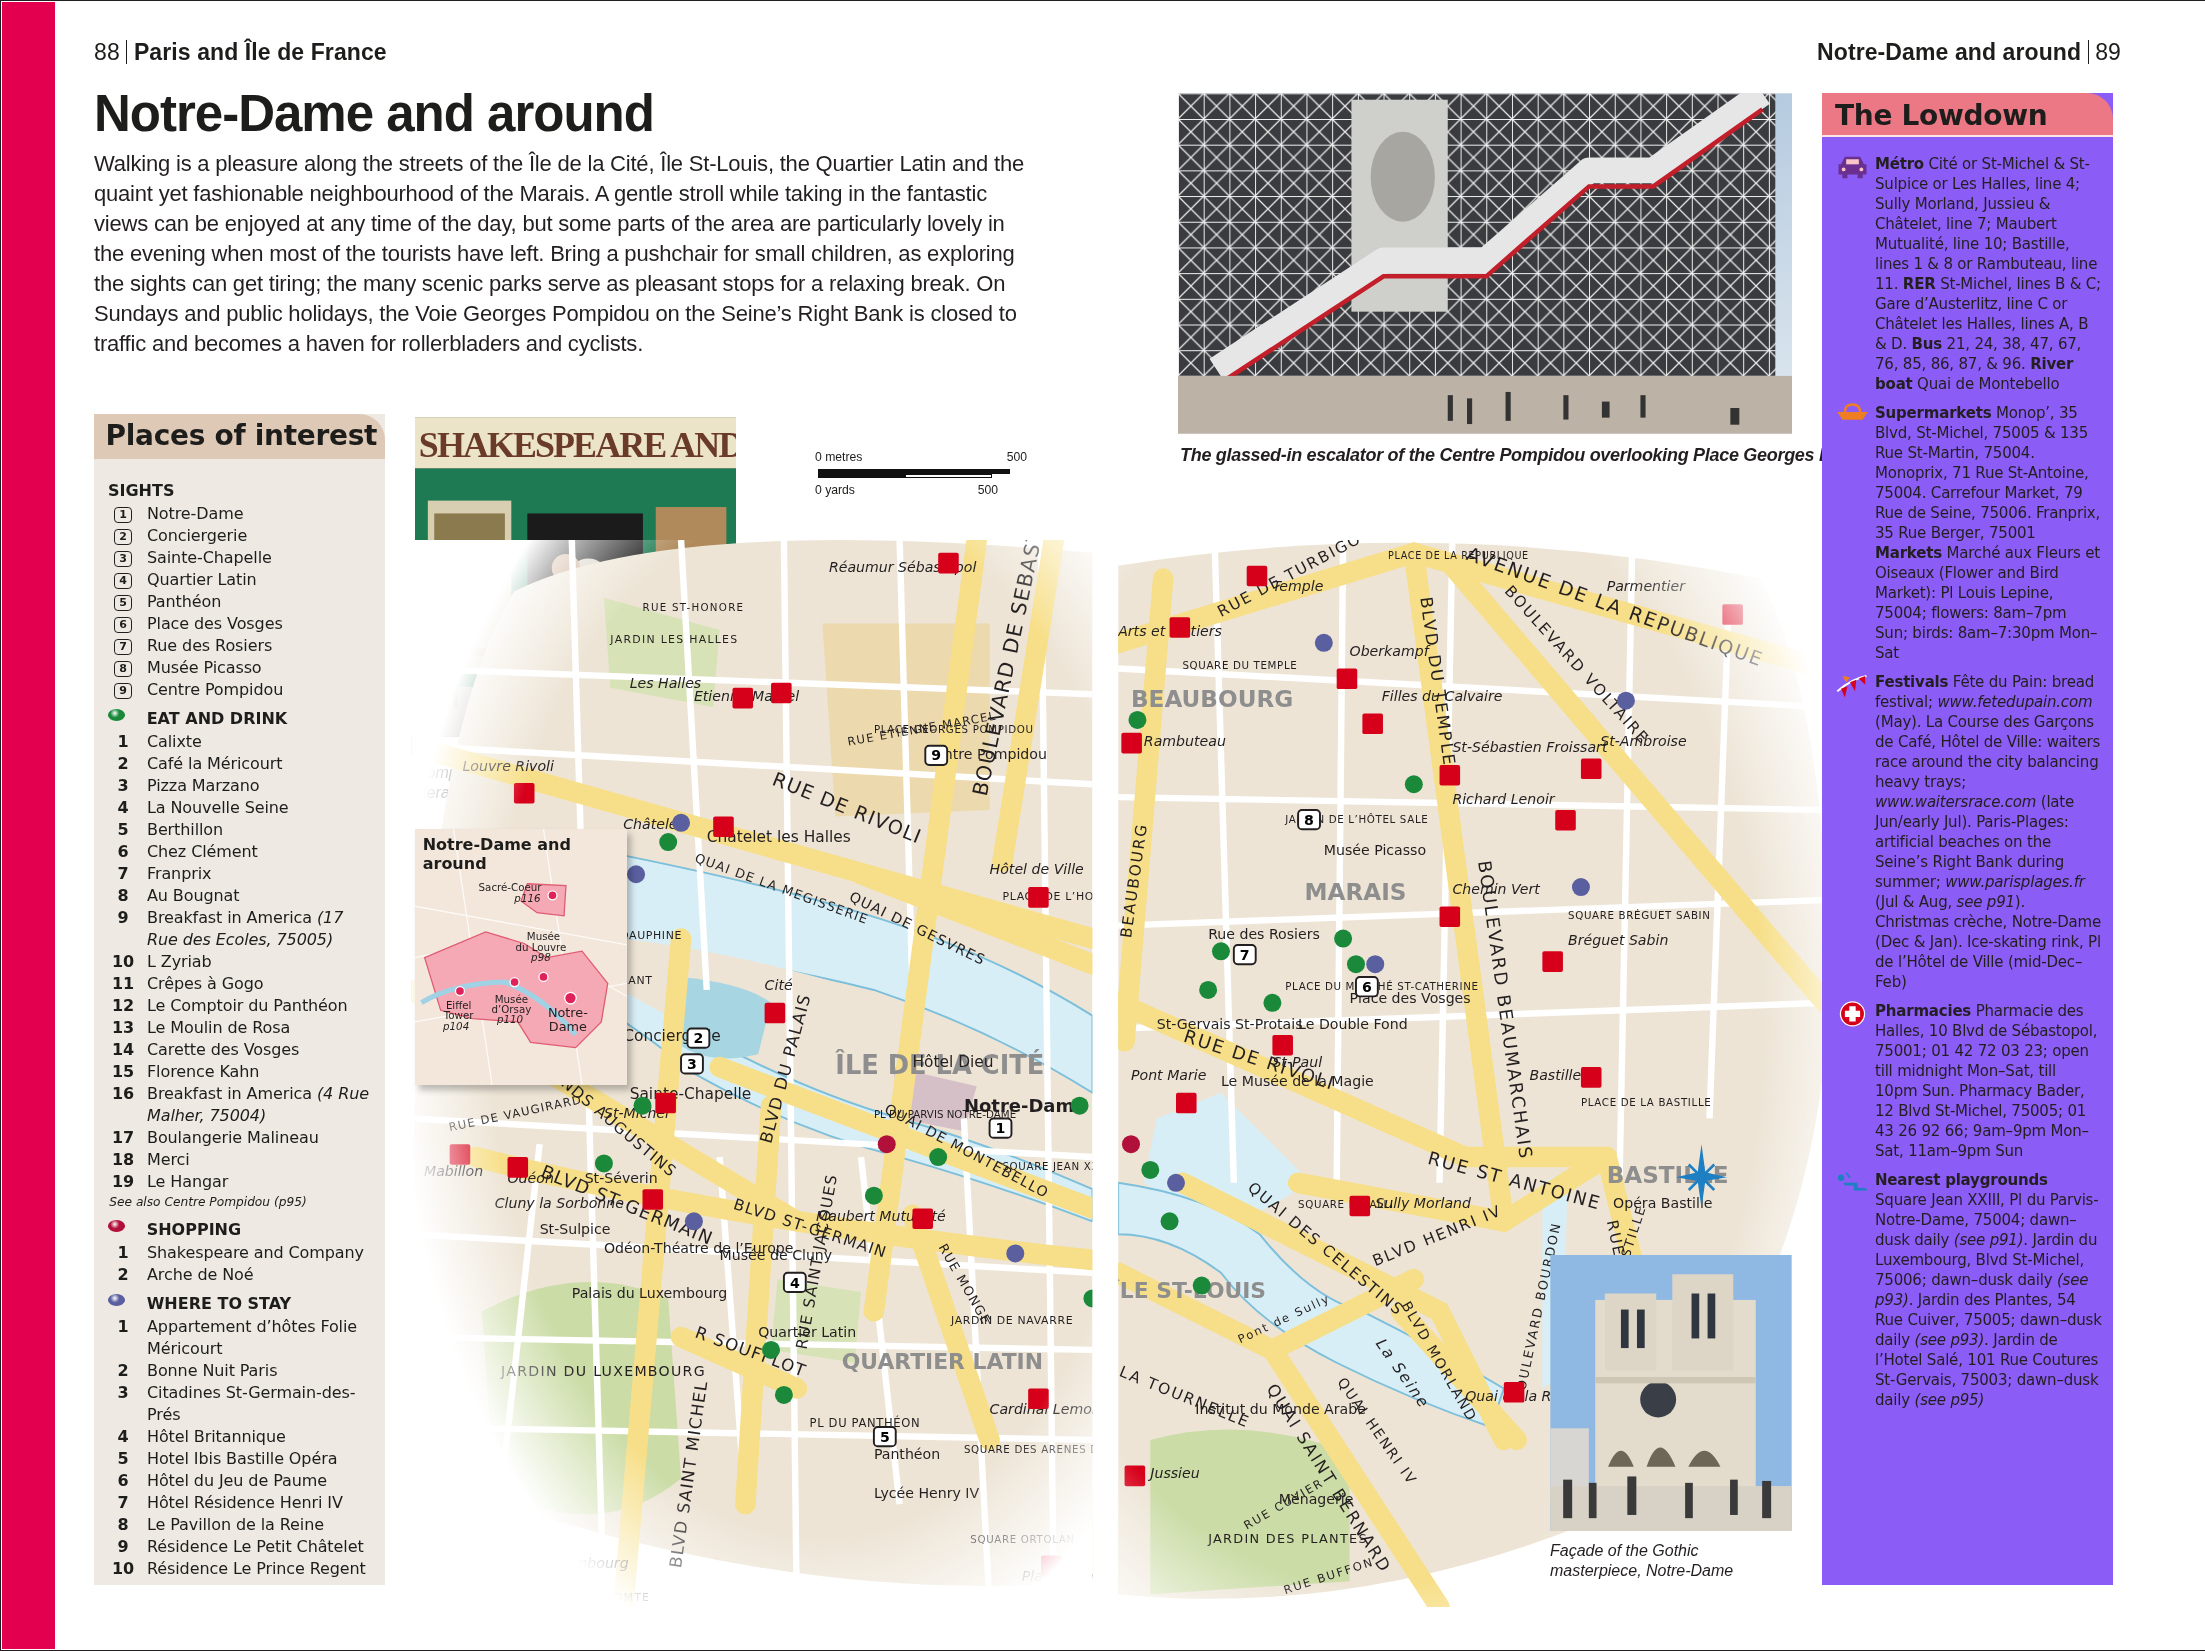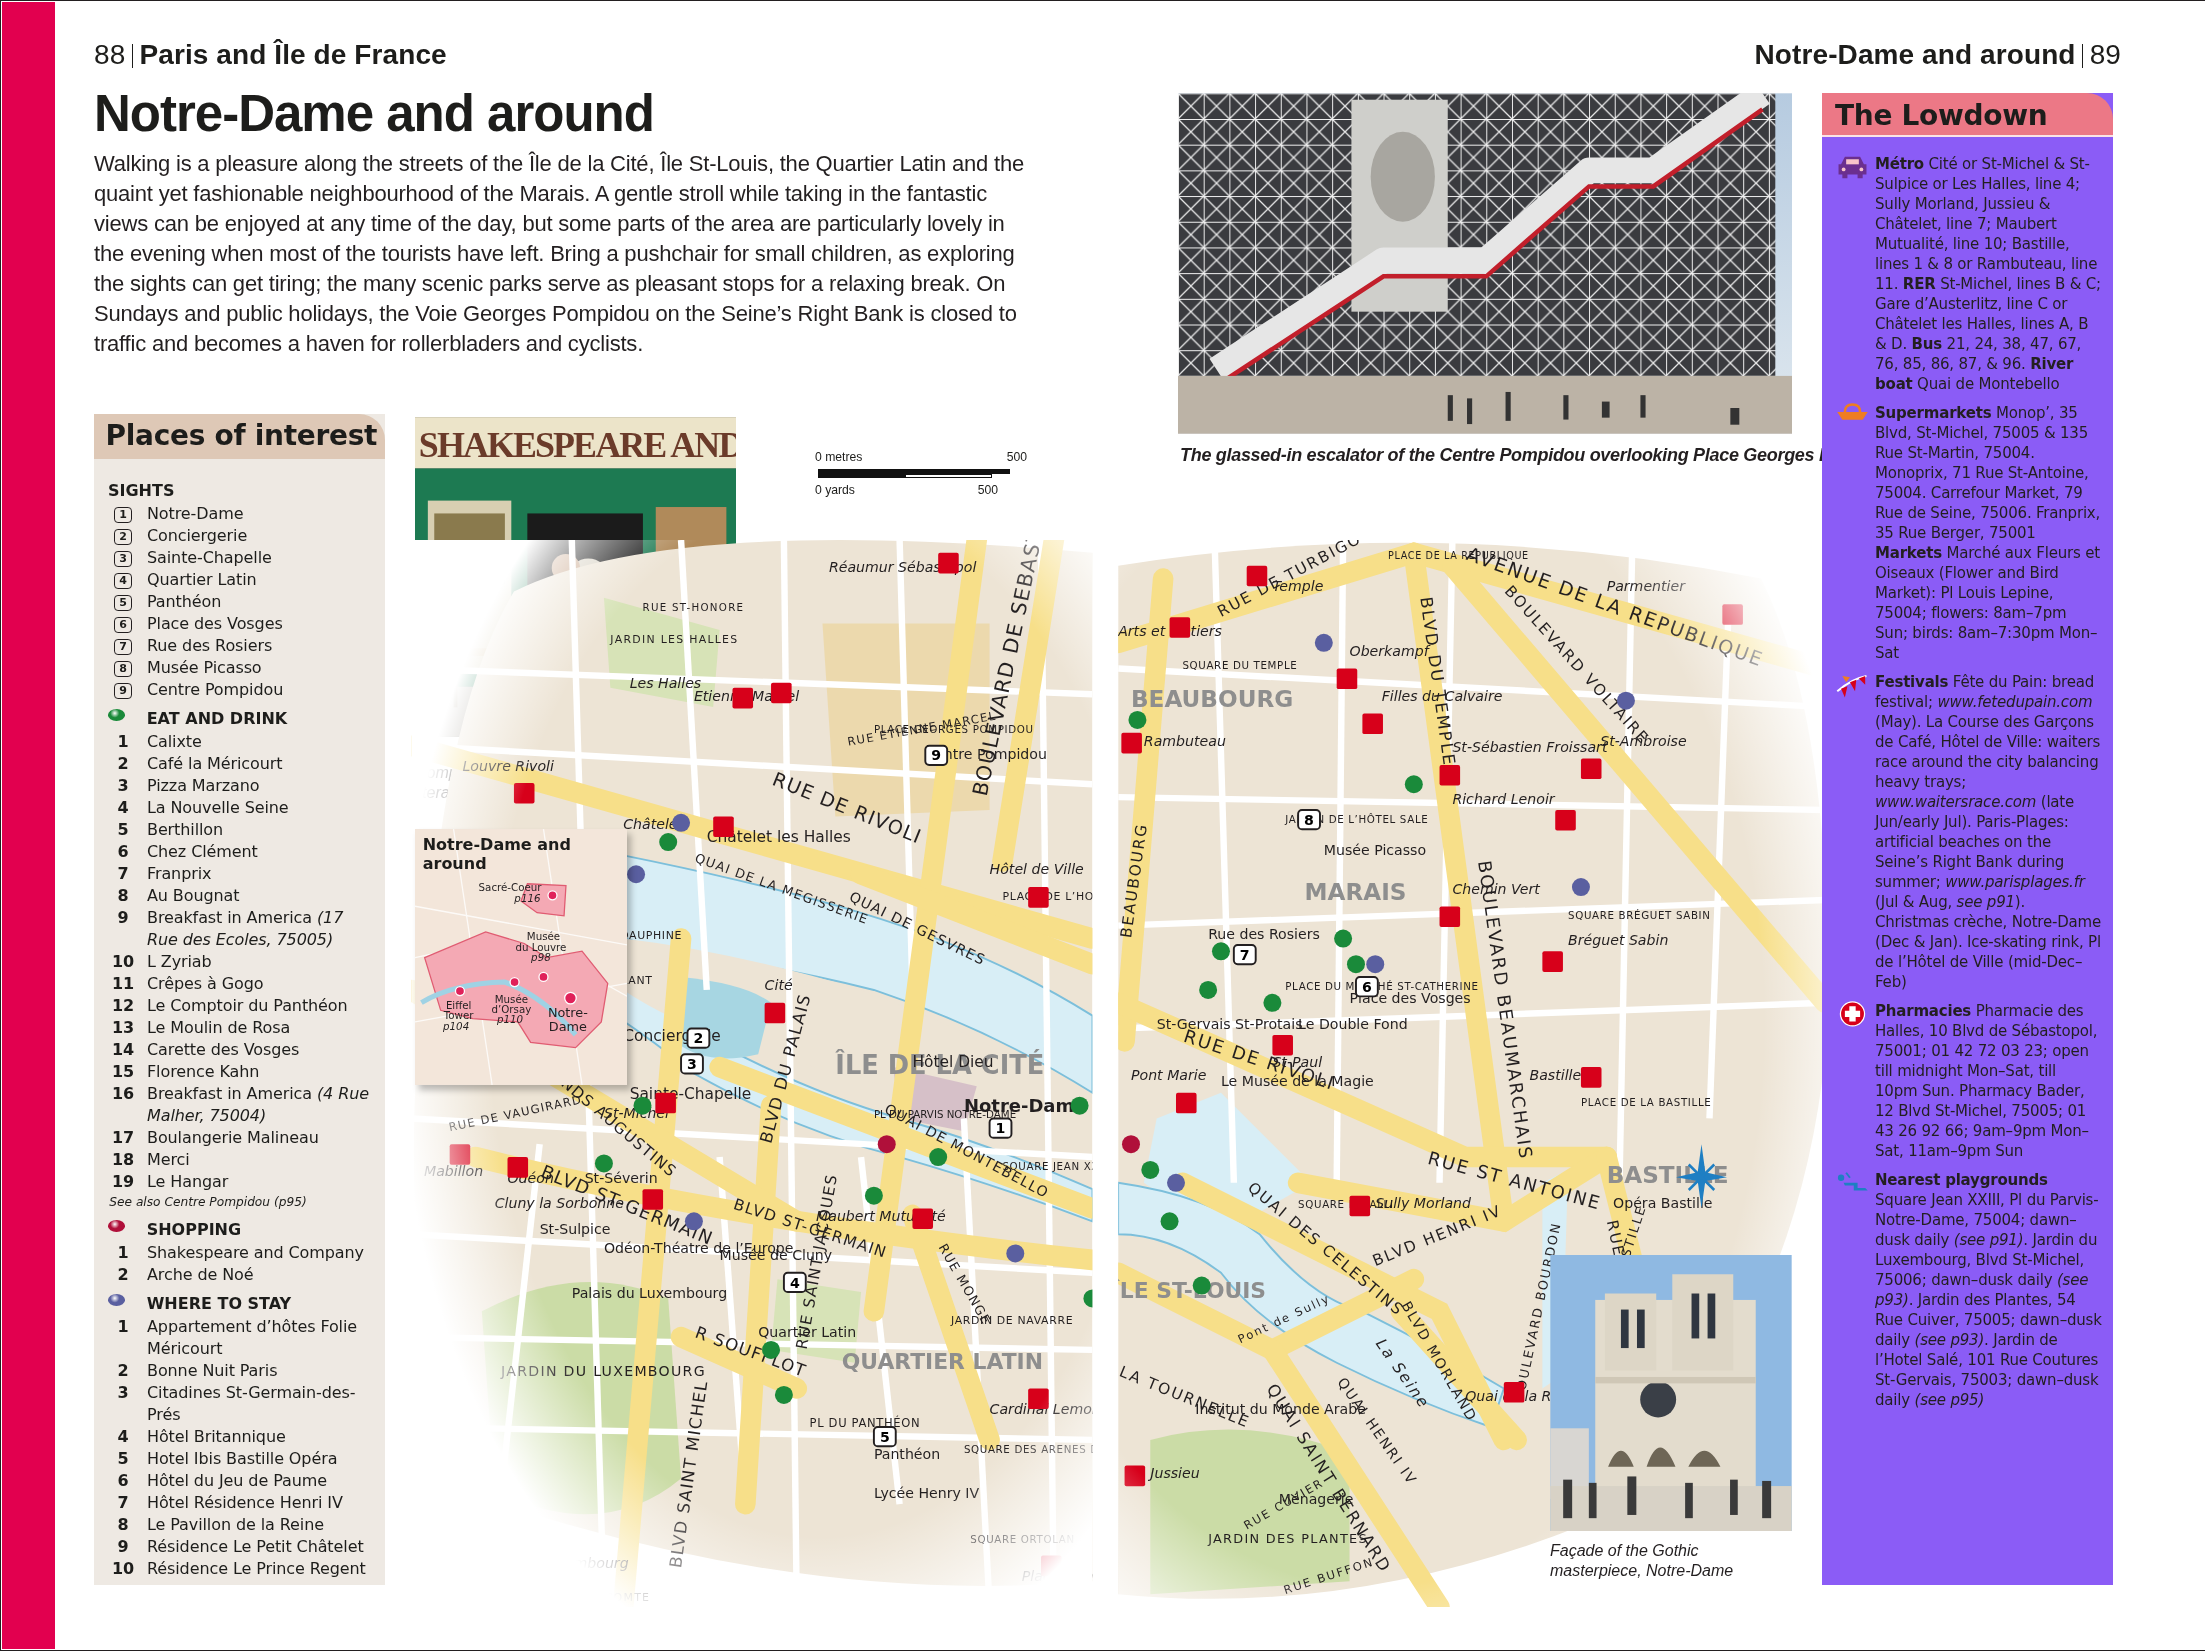--- a/index.html
+++ b/index.html
@@ -1,20 +1,20 @@
 <!DOCTYPE html>
 <html style="font-size:10.3px"><head>
 <meta charset="utf-8">
 <style>
   *{box-sizing:border-box;margin:0;padding:0}
   html,body{width:2205px;height:1651px;background:#fff;overflow:hidden}
   body{position:relative;font-family:"Liberation Sans","DejaVu Sans",sans-serif;color:#1d1d1b}
   .frame{position:absolute;left:0;top:0;width:2205px;height:1651px;border:1.9px solid #231f20;border-right:none}
   .spine-stripe{position:absolute;left:1.9px;top:1.9px;width:53px;height:1647px;background:#e2004f}
-  .running-head{position:absolute;top:39px;font-size:28px;letter-spacing:0.1px}
+  .running-head{position:absolute;top:39px;font-size:23px;letter-spacing:0.1px}
   .running-head.left{left:94px}
   .running-head.right{right:84px}
   .running-head .num{font-weight:normal}
   .running-head .sep{display:inline-block;width:1.3px;height:24.4px;background:#1d1d1b;vertical-align:-3.9px;margin:0 6.4px}
   .running-head .sect{font-weight:bold}
   .page-title{position:absolute;left:94px;top:84px;font-size:51px;font-weight:bold;letter-spacing:-1px;font-family:"Liberation Sans",sans-serif}
   .intro{position:absolute;left:94px;top:149px;width:938px;font-size:22px;line-height:30px;color:#231f20;letter-spacing:-0.2px}
 
   
   .poi{position:absolute;left:94px;top:414px;width:291px;height:1171px;background:#eee9e3}

